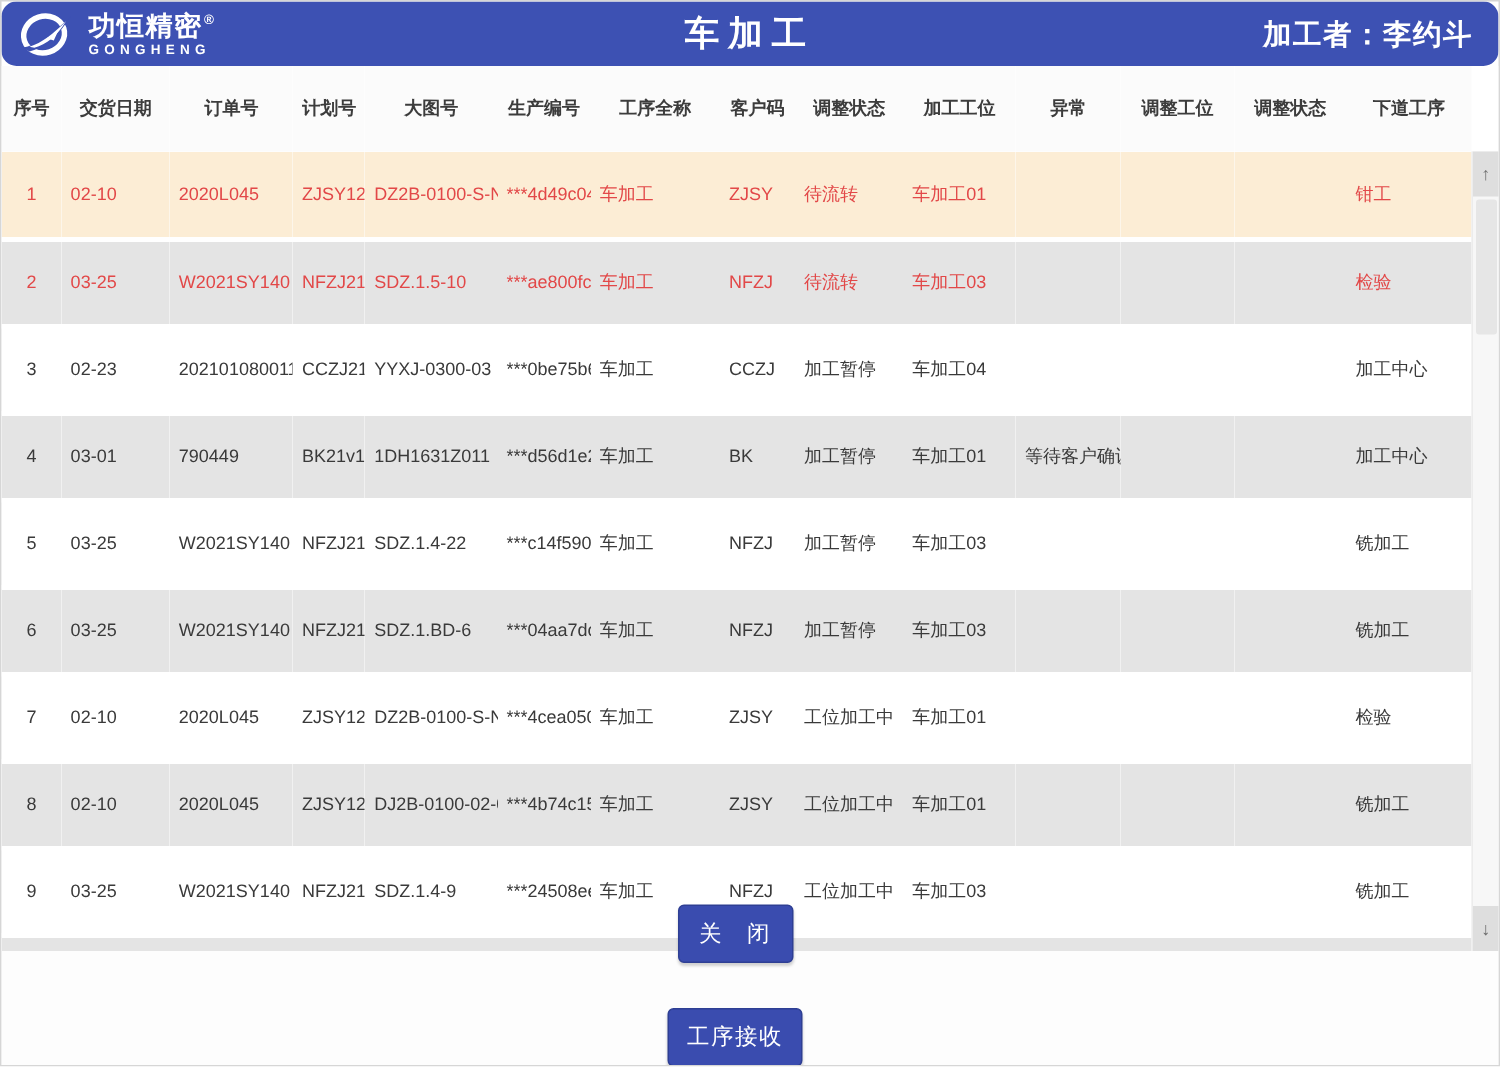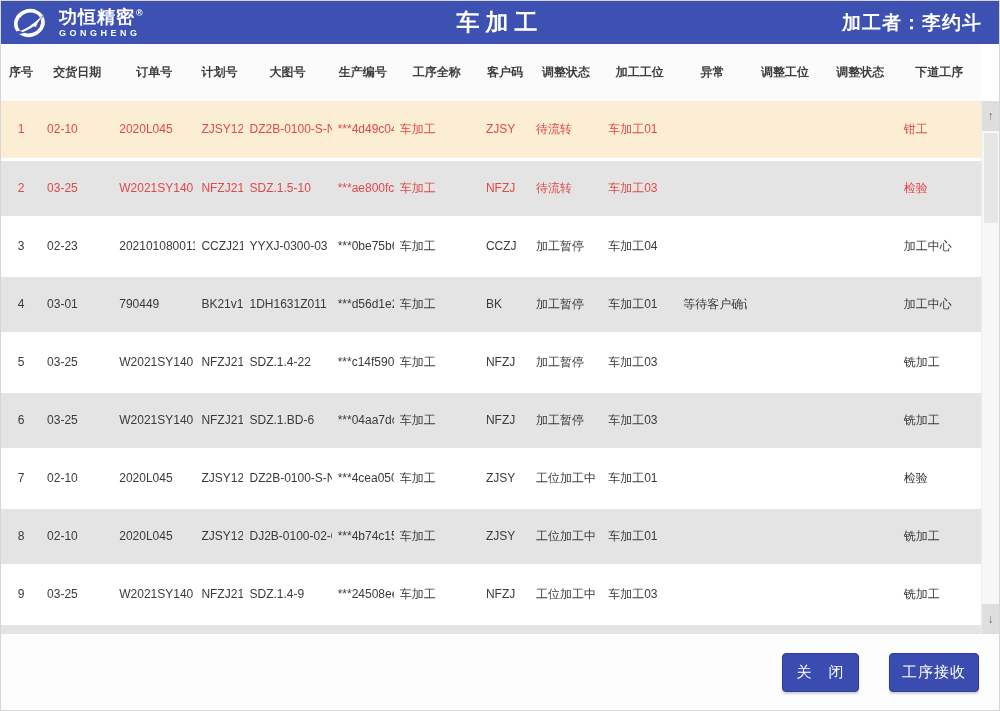--- a/index.html
+++ b/index.html
@@ -5,21 +5,21 @@
   * { margin:0; padding:0; box-sizing:border-box; }
   html,body { background:#ffffff; }
   body { font-family:"Liberation Sans", sans-serif; }
   .window {
     position:relative; width:1000px; height:711px; overflow:hidden;
     background:#ffffff; border:1px solid #d6d6d6;
   }
   
   .topbar {
     position:relative; height:43px; background:#3d51b3; color:#fff;
-    display:flex; align-items:center;
+    display:flex; align-items:center;border-radius:10px;
   }
   .brand { display:flex; align-items:center; gap:8px; padding-left:10px; }
   .brand-logo { width:40px; height:34px; }
   .brand-text { line-height:1; }
   .brand-cn { font-size:18px; font-weight:bold; letter-spacing:1px; position:relative; }
   .brand-reg { font-size:9px; vertical-align:super; margin-left:1px; }
   .brand-en { font-size:9px; font-weight:bold; letter-spacing:3.5px; margin-top:3px; }
   .topbar-title {
     position:absolute; left:0; right:0; text-align:center;
     font-size:23px; font-weight:600; letter-spacing:6px; pointer-events:none;
@@ -61,21 +61,21 @@
     font-size:12px; display:flex; align-items:center; justify-content:center;
     cursor:pointer; user-select:none;
   }
   .scroll-thumb {
     position:absolute; top:32px; left:2px; width:14px; height:90px;
     background:#e6e6e6; border-radius:2px;
   }
   
   .footer {
     height:77px; background:#fdfdfd; display:flex; align-items:center;
-    justify-content:flex-end; gap:30px; padding-right:20px;
+    justify-content:flex-end; gap:30px; padding-right:20px;flex-direction:column;
   }
   .btn {
     background:#3a4caf; color:#ffffff; font-size:15px; font-family:"Liberation Sans",sans-serif;
     border:1px solid #2e3f94; border-radius:4px; padding:9px 12px; min-width:77px;
     letter-spacing:1px; cursor:pointer; box-shadow:0 2px 2px rgba(0,0,0,0.18);
     white-space:nowrap;
   }
 </style>
 </head>
 <body>

